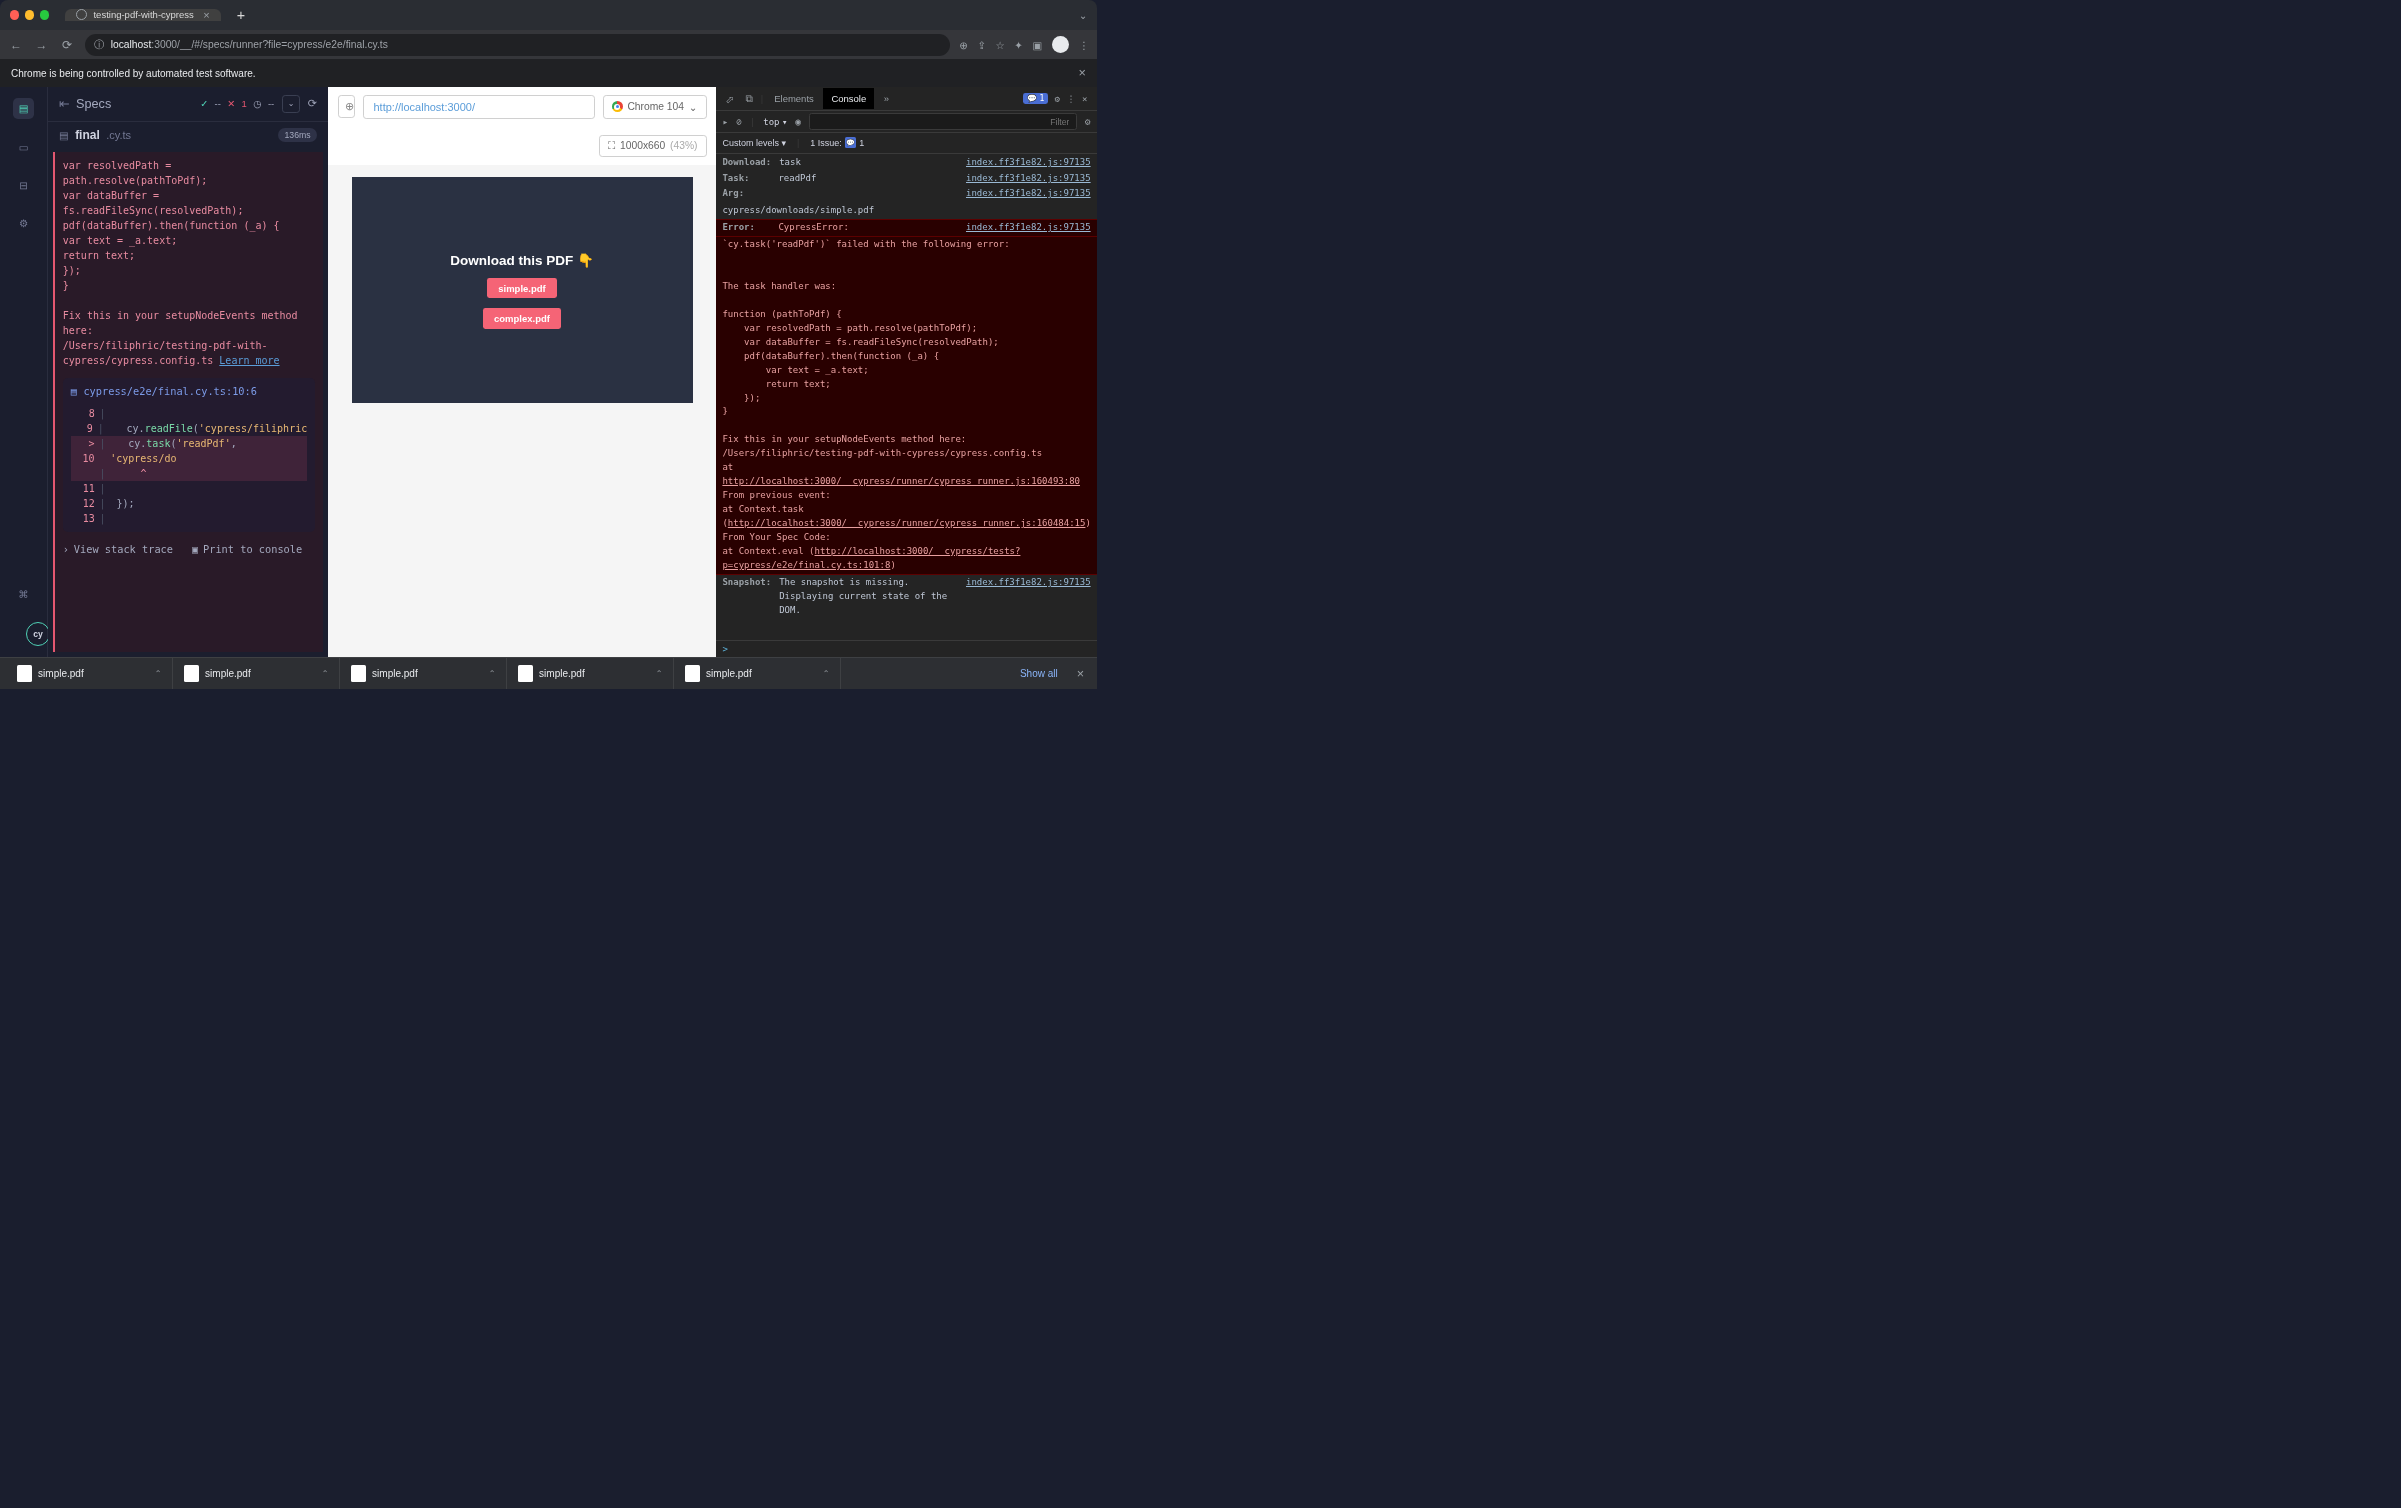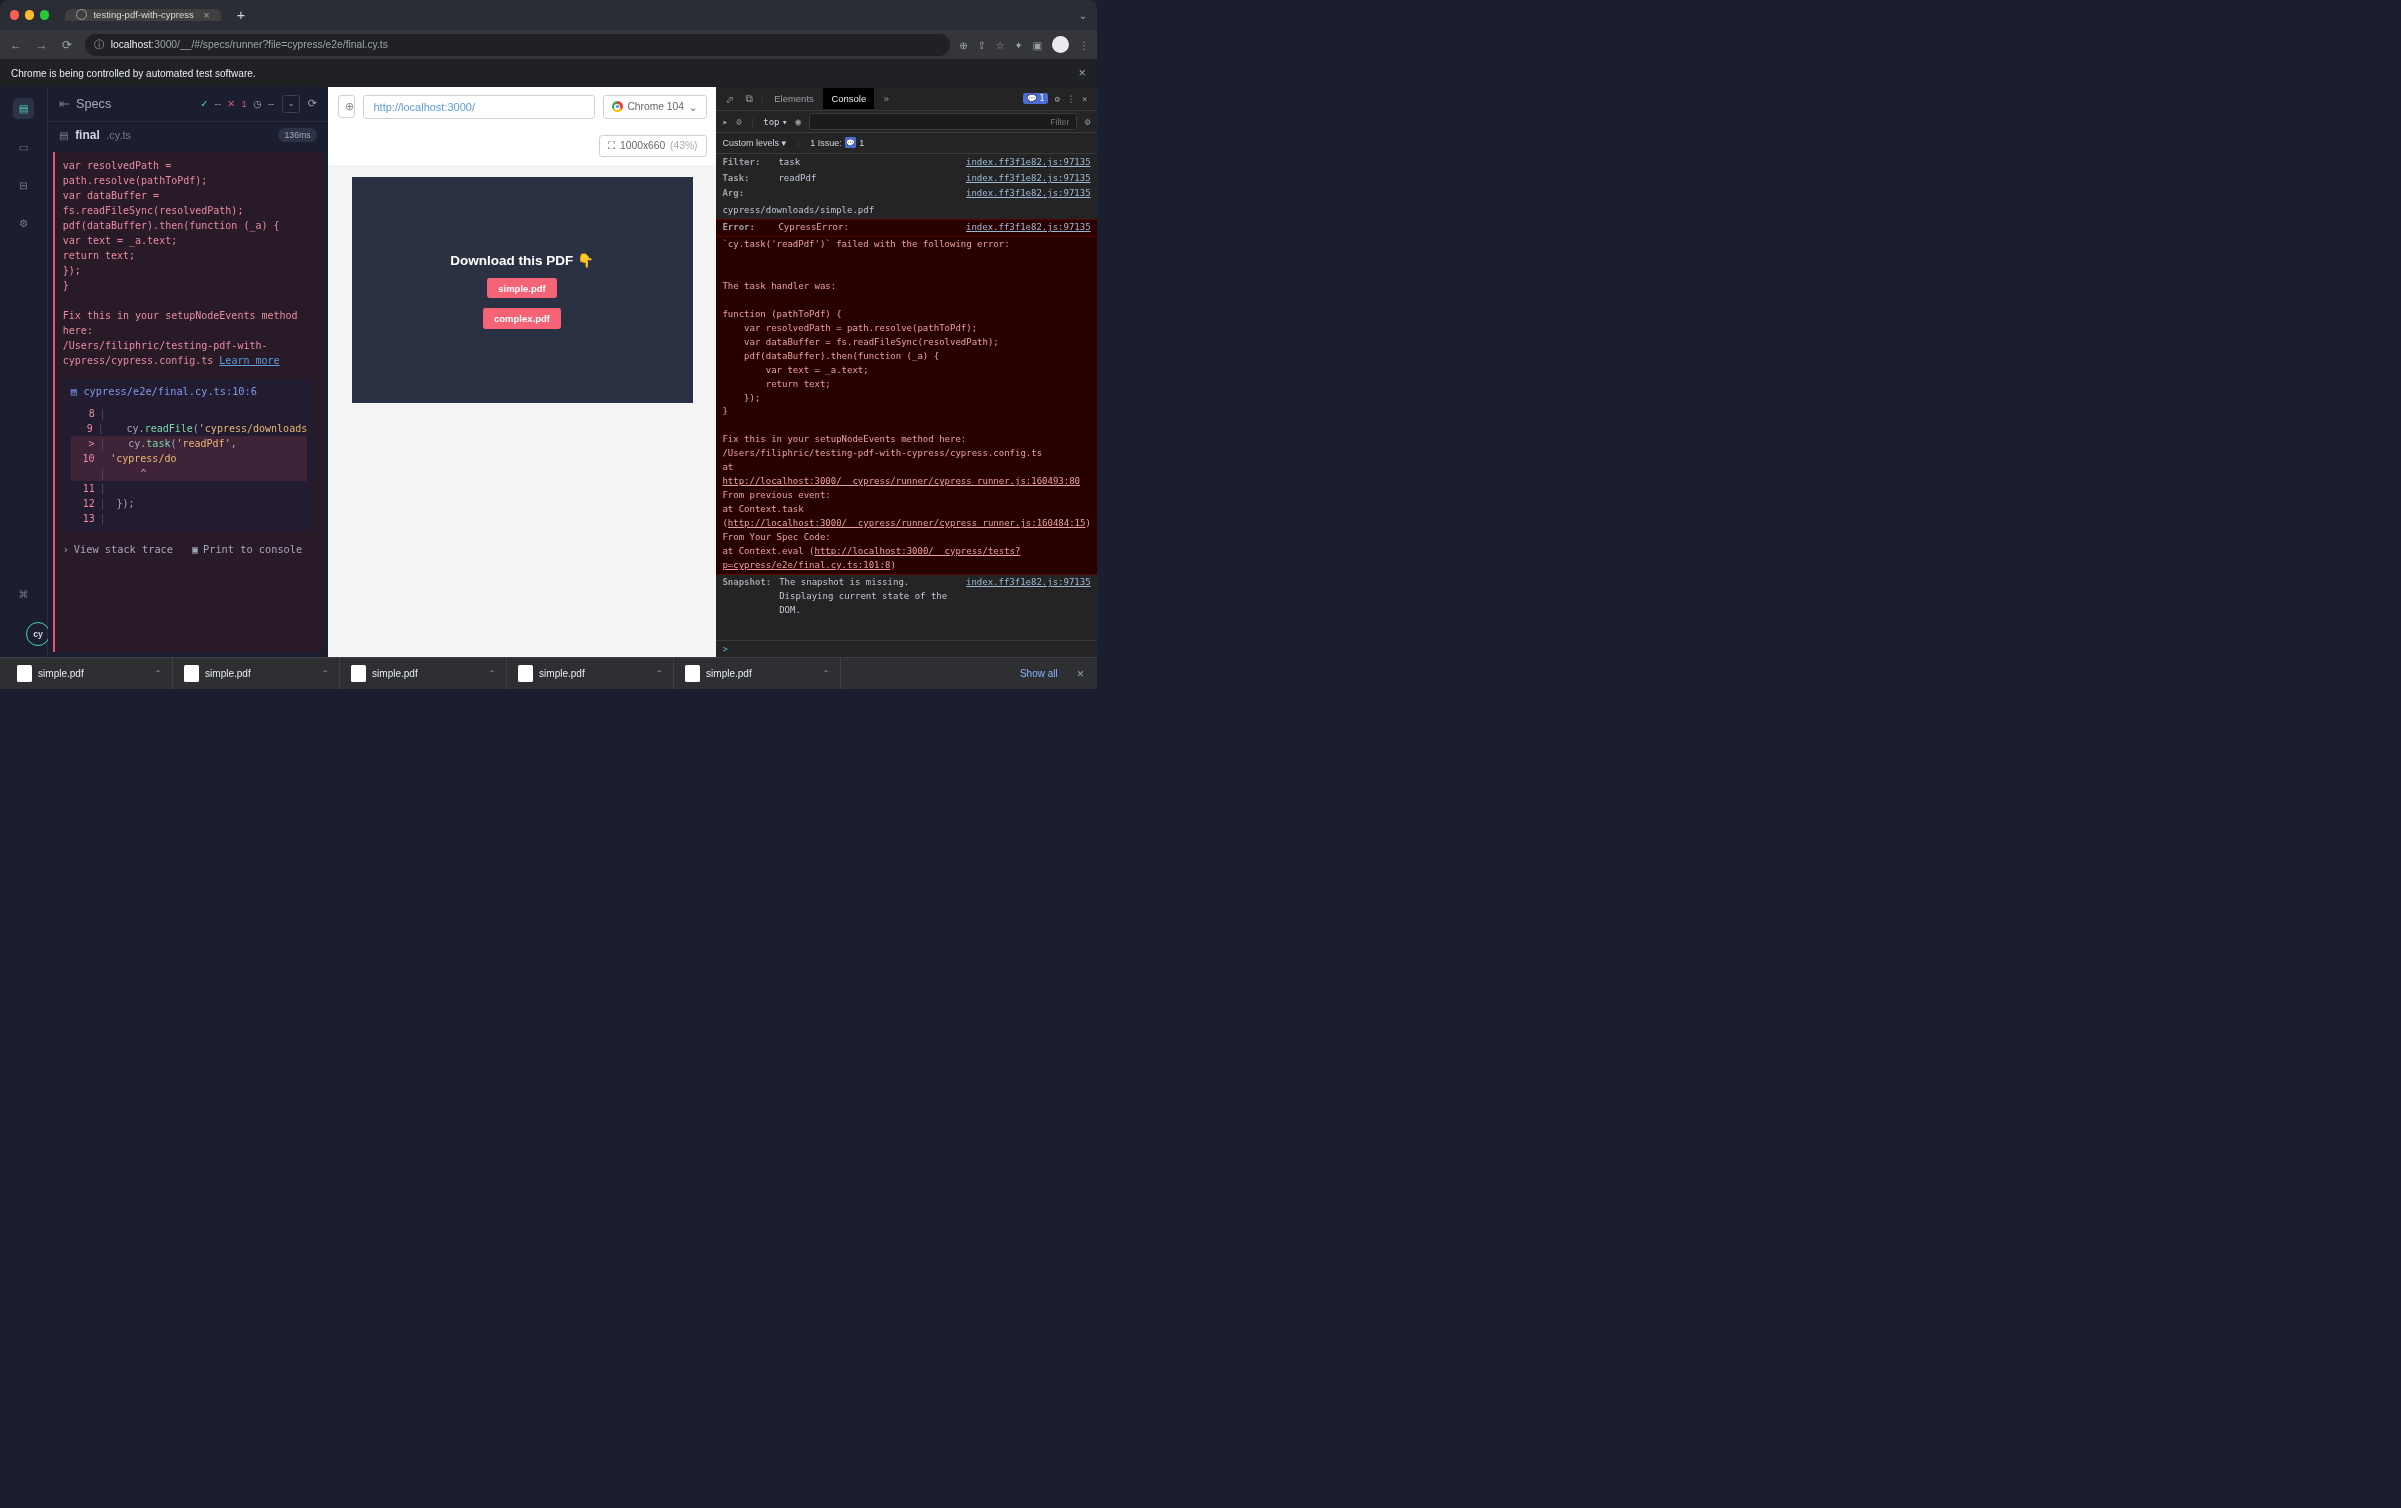--- a/index.html
+++ b/index.html
@@ -221,21 +221,21 @@
           <span>▤</span>
           <span>cypress/e2e/final.cy.ts:10:6</span>
         </div>
         <div class="code-line">
             <span class="code-ln">8</span>
             <span class="code-sep">|</span>
           </div>
         <div class="code-line">
             <span class="code-ln">9</span>
             <span class="code-sep">|</span>
-            <span class="code-txt">&nbsp;&nbsp;&nbsp;<span>cy.</span><span class="code-fn">readFile</span><span>(</span><span class="code-str">'cypress/downloads</span></span>
+            <span class="code-txt">&nbsp;&nbsp;&nbsp;<span>cy.</span><span class="code-fn">readFile</span><span>(</span><span class="code-str">'cypress/filiphric</span></span>
           </div>
         <div class="code-line code-hl">
             <span class="code-ln"><span class="code-kw">&gt; </span><span>10</span></span>
             <span class="code-sep">|</span>
             <span class="code-txt">&nbsp;&nbsp;&nbsp;<span>cy.</span><span class="code-fn">task</span><span>(</span><span class="code-str">'readPdf'</span><span>, </span><span class="code-str">'cypress/do</span></span>
           </div>
         <div class="code-line code-hl">
             <span class="code-ln"></span>
             <span class="code-sep">|</span>
             <span class="code-kw">&nbsp;&nbsp;&nbsp;&nbsp;&nbsp;<span>^</span></span>
@@ -324,21 +324,21 @@
       <span style="color:#3a3a3a">|</span>
       <span class="dl-issue">
           <span>1 Issue:</span> 
           <span class="issue-badge">💬</span>
           <span>1</span>
         </span>
     </div>
 
     <div class="dev-console">
       <div class="log-line">
-          <span class="log-label">Filter:</span>
+          <span class="log-label">Download:</span>
           <span class="log-val">task</span>
           <span class="log-src">index.ff3f1e82.js:97135</span>
         </div>
       <div class="log-line">
           <span class="log-label">Task:</span>
           <span class="log-val">readPdf</span>
           <span class="log-src">index.ff3f1e82.js:97135</span>
         </div>
       <div class="log-line">
           <span class="log-label">Arg:</span>

